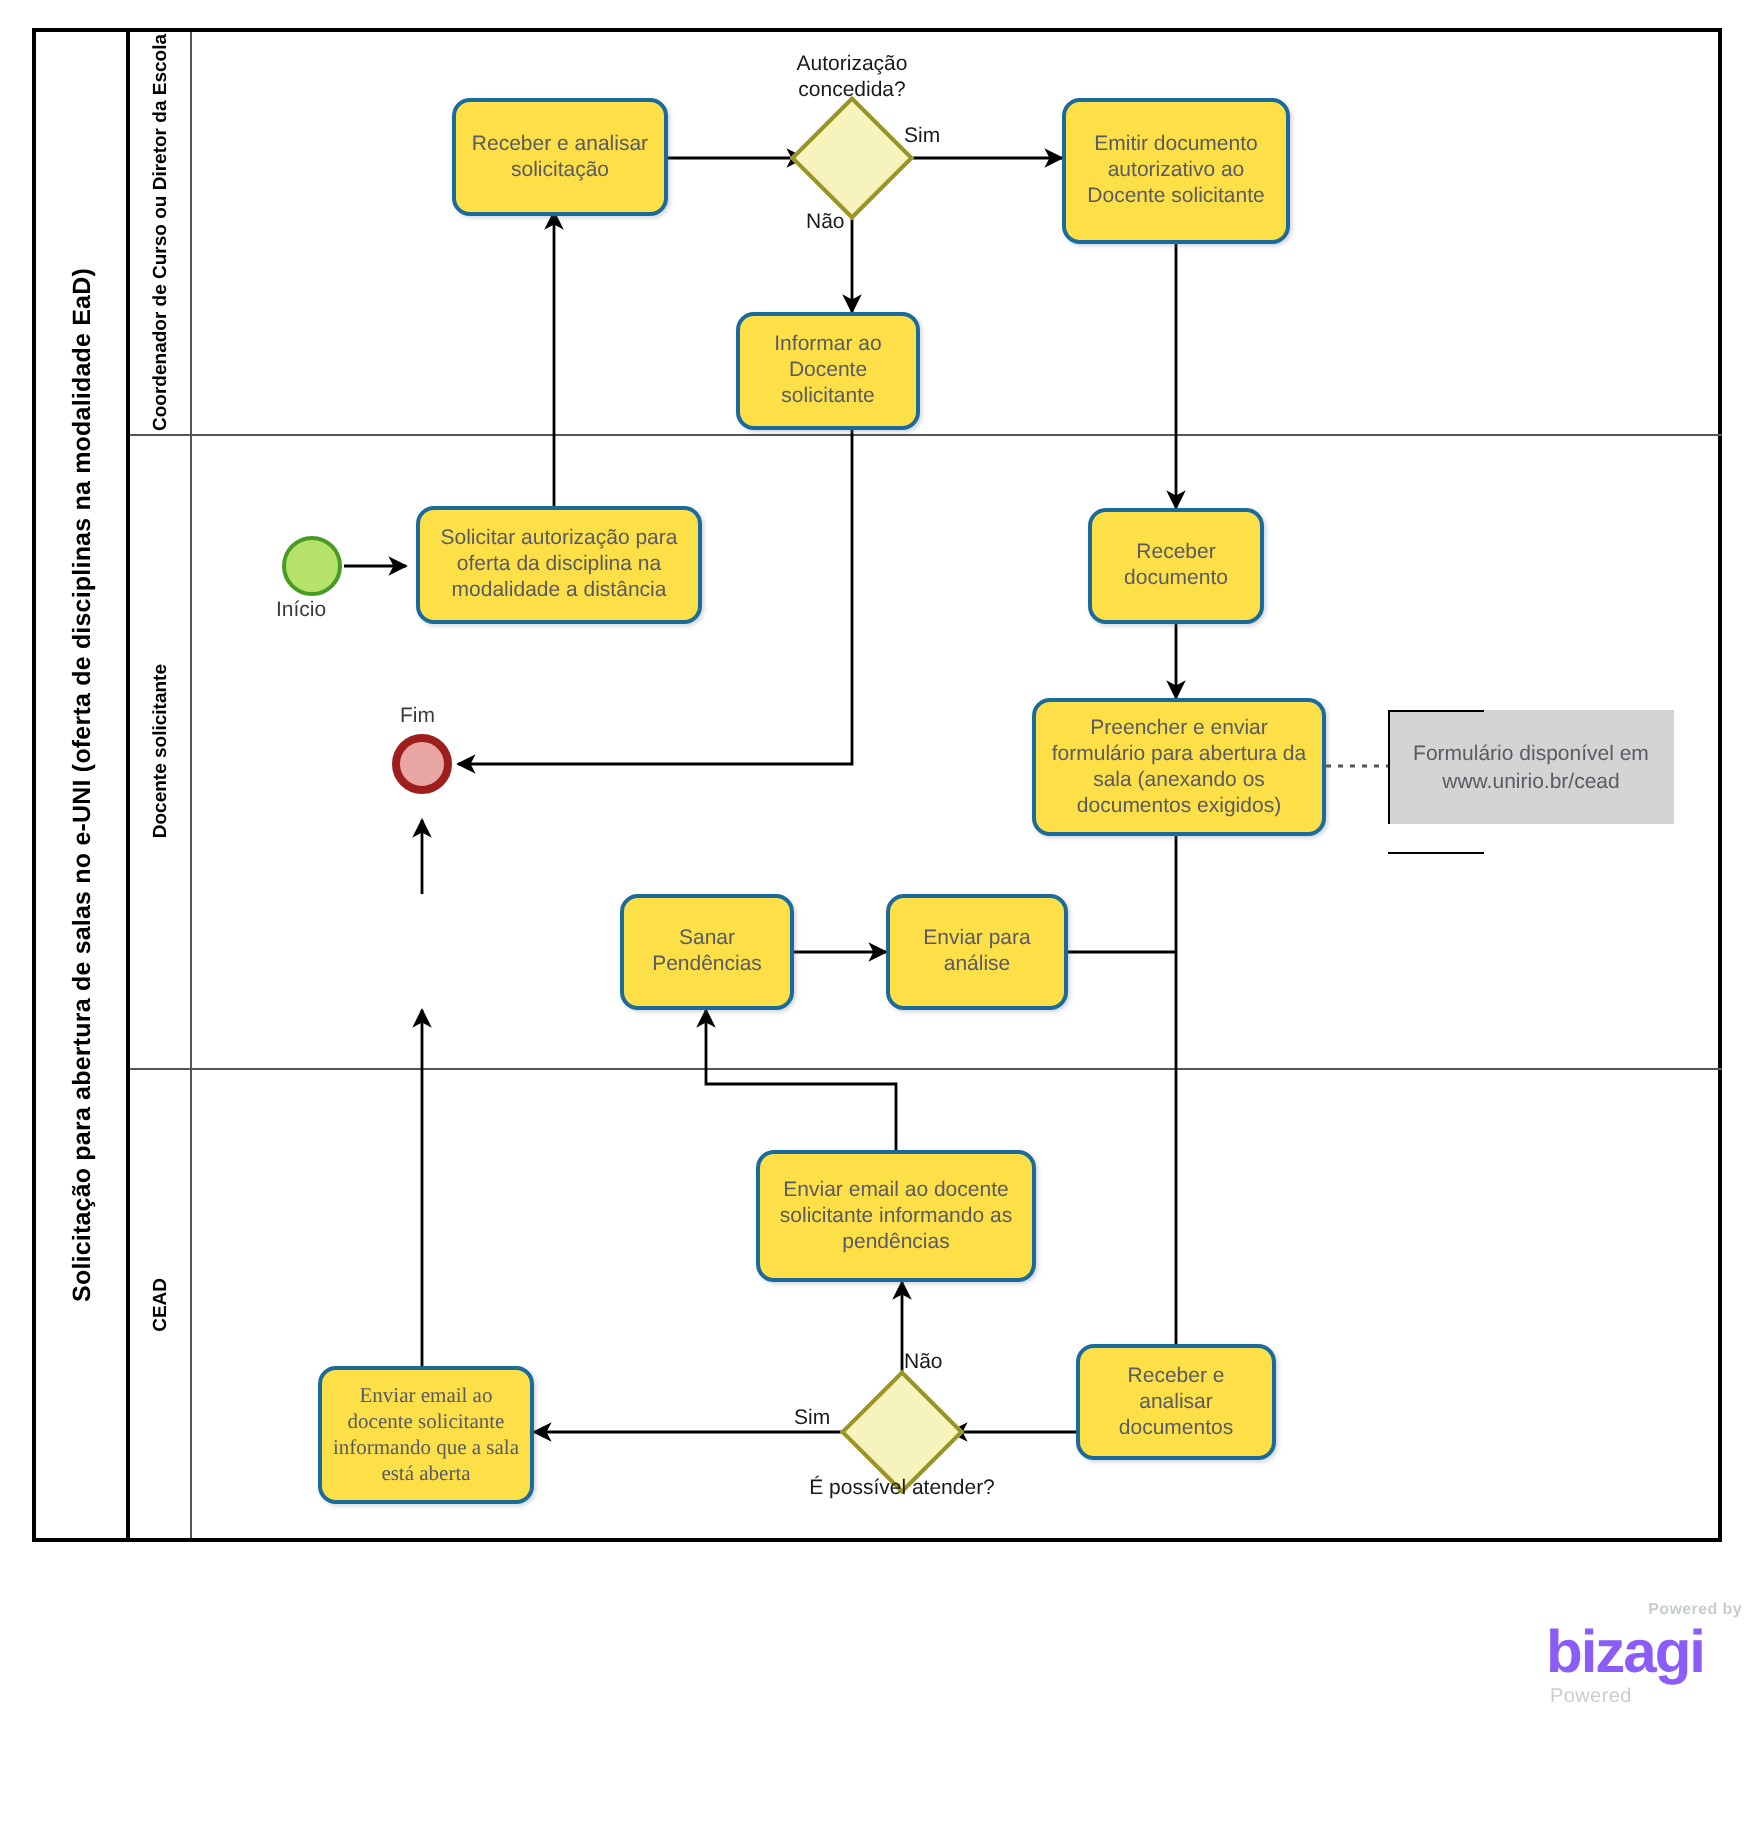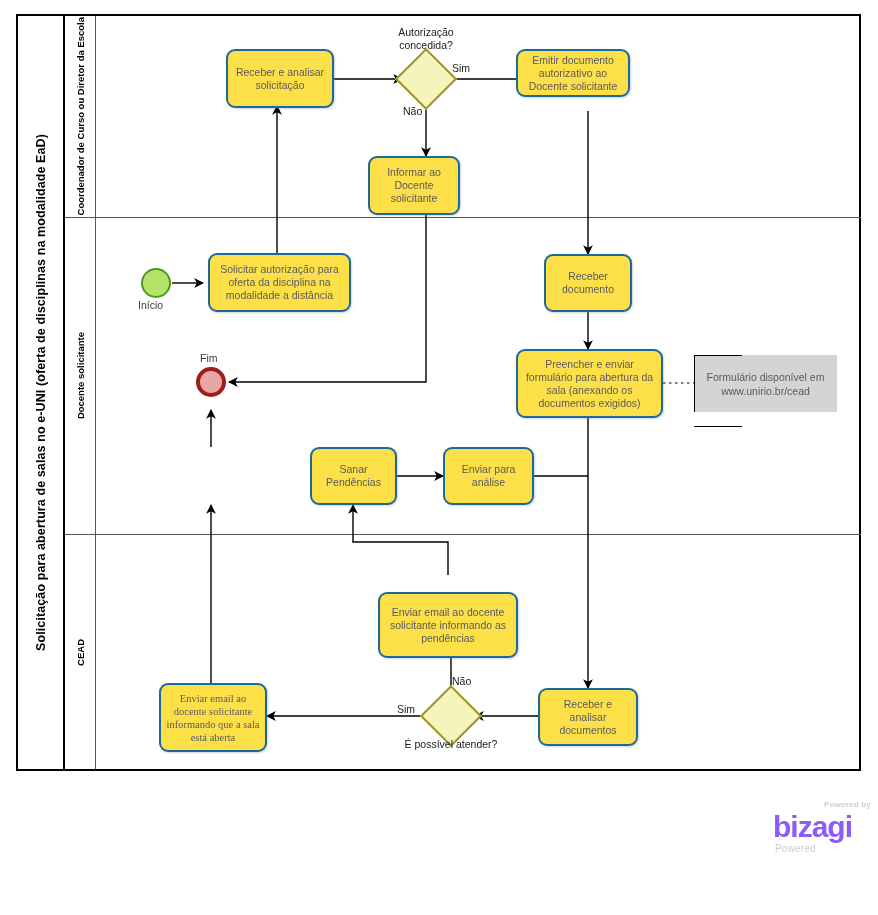--- a/index.html
+++ b/index.html
@@ -292,21 +292,21 @@
 
     <g stroke="#555" stroke-width="1.4" fill="none" stroke-dasharray="2.5,3.5">
       <path d="M 663 383 L 694 383"></path>
     </g>
   </svg>
 
   <div class="task" style="left:226px; top:49px; width:108px; height:59px;">
     <span>Receber  e analisar solicitação</span>
   </div>
 
-  <div class="task" style="left:516px; top:49px; width:114px; height:48px;">
+  <div class="task" style="left:531px; top:49px; width:114px; height:73px;">
     <span>Emitir documento autorizativo ao Docente solicitante</span>
   </div>
 
   <div class="task" style="left:368px; top:156px; width:92px; height:59px;">
     <span>Informar ao Docente solicitante</span>
   </div>
 
   <div class="gateway" style="left:404px; top:57px;"></div>
   <div class="gw-caption" style="left:376px; top:26px; width:100px;">Autorização concedida?</div>
   <div class="flow-label" style="left:452px; top:62px;">Sim</div>
@@ -336,29 +336,29 @@
 
 
   <div class="task" style="left:310px; top:447px; width:87px; height:58px;">
     <span>Sanar Pendências</span>
   </div>
 
   <div class="task" style="left:443px; top:447px; width:91px; height:58px;">
     <span>Enviar para análise</span>
   </div>
 
-  <div class="task" style="left:378px; top:575px; width:140px; height:66px;margin-top:17px;">
+  <div class="task" style="left:378px; top:575px; width:140px; height:66px;">
     <span>Enviar email ao docente solicitante informando as pendências</span>
   </div>
 
   <div class="task" style="left:159px; top:683px; width:108px; height:69px;font-family:Liberation Serif, serif;">
     <span>Enviar email ao docente solicitante informando que a sala está aberta</span>
   </div>
 
-  <div class="task" style="left:538px; top:688px; width:100px; height:58px;">
+  <div class="task" style="left:538px; top:672px; width:100px; height:58px;">
     <span>Receber e analisar documentos</span>
   </div>
 
   <div class="gateway" style="left:429px; top:694px;"></div>
   <div class="gw-caption" style="left:391px; top:738px; width:120px;">É possível atender?</div>
   <div class="flow-label" style="left:397px; top:703px;">Sim</div>
   <div class="flow-label" style="left:452px; top:675px;">Não</div>
 
   <div id="bizagi">
     <div class="powered">Powered by</div>

